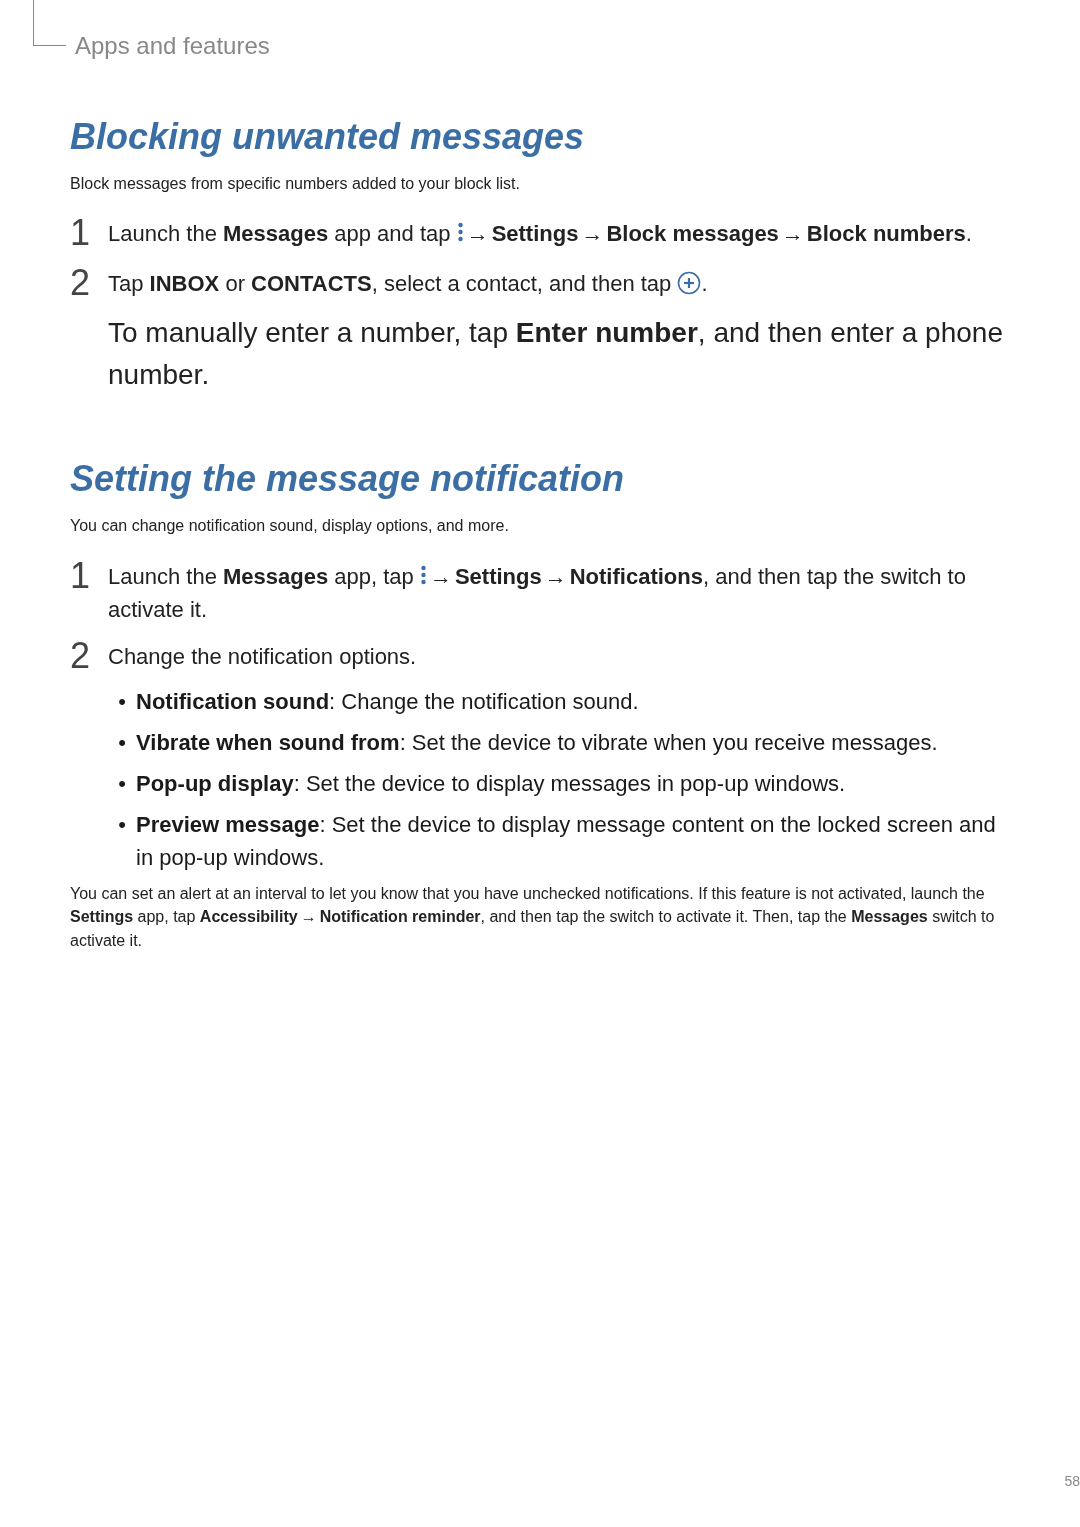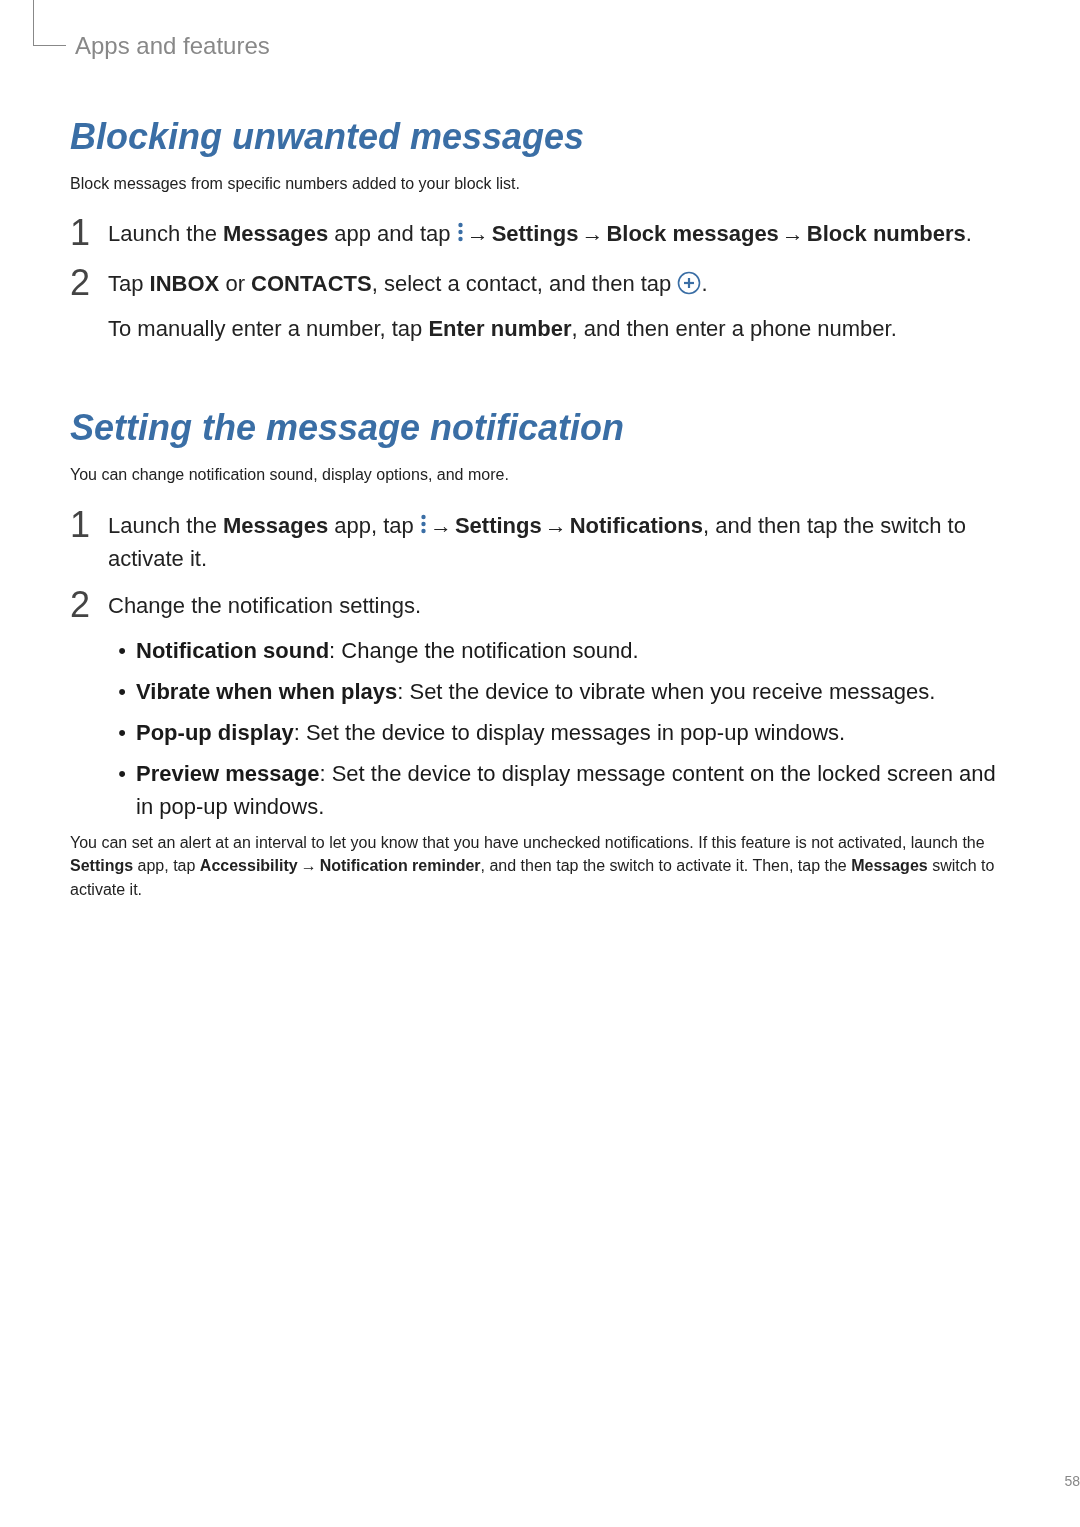--- a/index.html
+++ b/index.html
@@ -67,21 +67,21 @@
       line-height: 1.1;
       font-family: "Segoe UI Light", "Helvetica Neue", Arial, sans-serif;
     }
     .step-body {
       font-size: 22px;
       color: #222;
       line-height: 1.5;
       padding-top: 4px;
     }
     .step-sub {
-      font-size: 22px;
+      font-size: 28px;
       color: #222;
       line-height: 1.5;
       margin-left: 38px;
       margin-top: 10px;
       margin-bottom: 20px;
     }
     .bold { font-weight: 700; }
     .breadcrumb-arrow {
       display: inline-block;
       padding: 0 3px;
@@ -181,34 +181,34 @@
       <span>Launch the </span><span class="bold">Messages</span><span> app, tap </span><span class="icon-more-vert"><svg width="7" height="22" viewBox="0 0 7 22">
             <circle cx="3.5" cy="4" r="2.2" fill="#3a6ea5"></circle>
             <circle cx="3.5" cy="11" r="2.2" fill="#3a6ea5"></circle>
             <circle cx="3.5" cy="18" r="2.2" fill="#3a6ea5"></circle>
           </svg></span><span class="breadcrumb-arrow"> → </span><span class="bold">Settings</span><span class="breadcrumb-arrow"> → </span><span class="bold">Notifications</span><span>, and then tap the switch to activate it.</span>
     </div>
   </div>
 
   <div class="step">
     <div class="step-num">2</div>
-    <div class="step-body">Change the notification settings.</div>
+    <div class="step-body">Change the notification options.</div>
   </div>
 
   <div class="bullet-list">
     <div class="bullet-item">
       <div class="bullet-dot">•</div>
       <div class="bullet-text">
         <span class="bold">Notification sound</span><span>: Change the notification sound.</span>
       </div>
     </div>
     <div class="bullet-item">
       <div class="bullet-dot">•</div>
       <div class="bullet-text">
-        <span class="bold">Vibrate when when plays</span><span>: Set the device to vibrate when you receive messages.</span>
+        <span class="bold">Vibrate when sound from</span><span>: Set the device to vibrate when you receive messages.</span>
       </div>
     </div>
     <div class="bullet-item">
       <div class="bullet-dot">•</div>
       <div class="bullet-text">
         <span class="bold">Pop-up display</span><span>: Set the device to display messages in pop-up windows.</span>
       </div>
     </div>
     <div class="bullet-item">
       <div class="bullet-dot">•</div>

